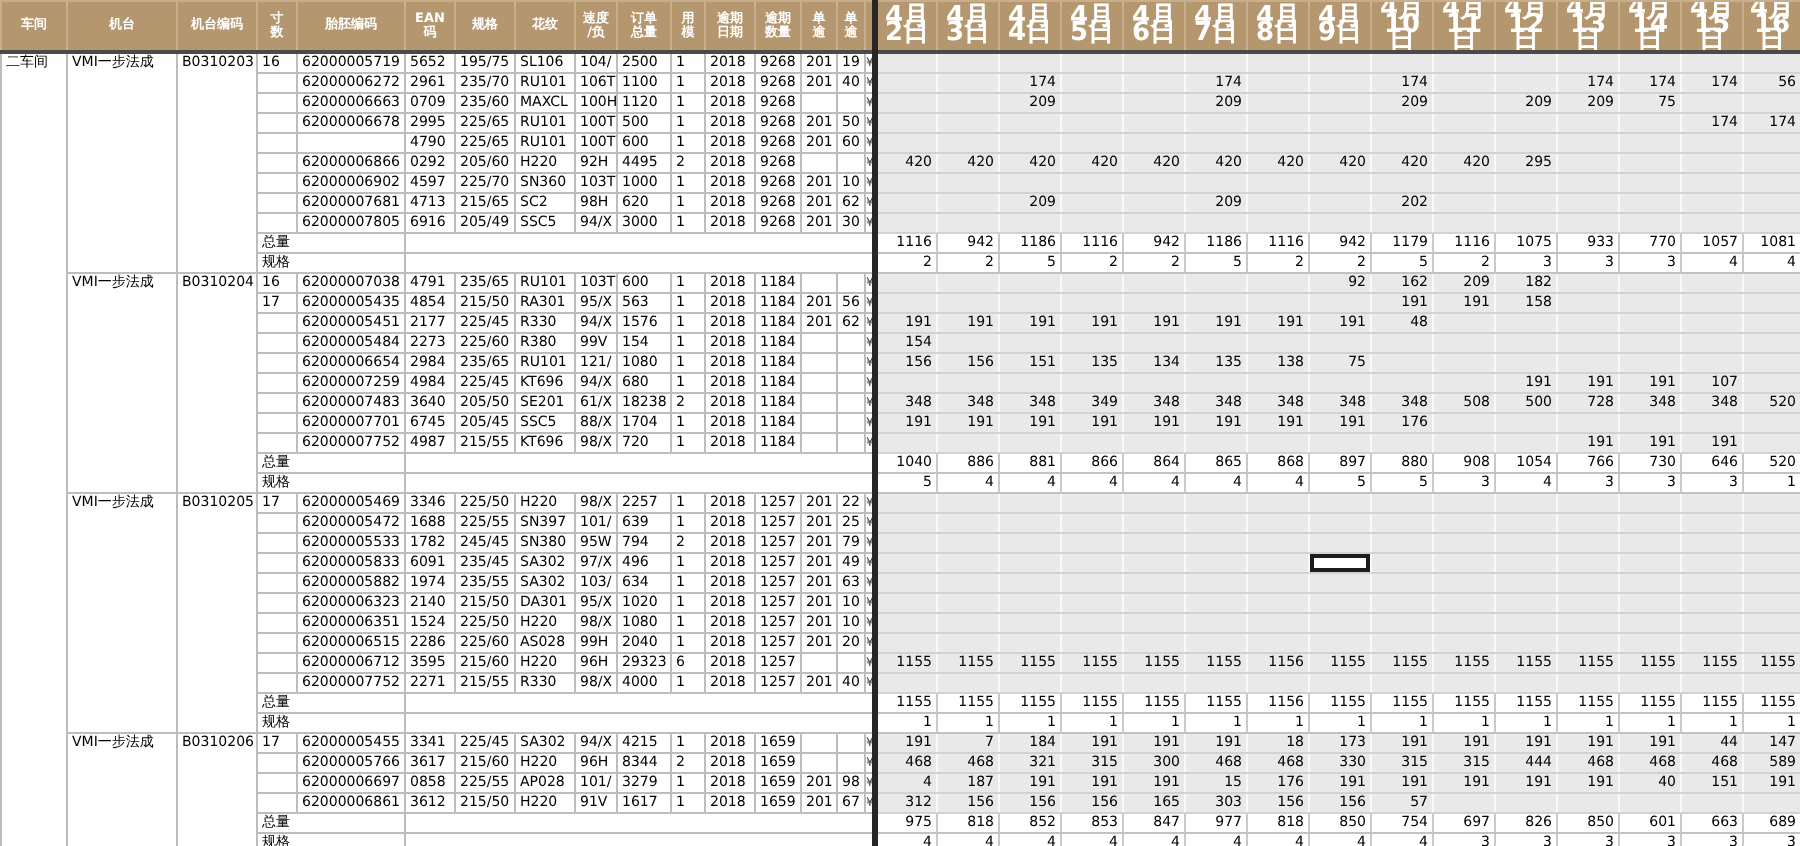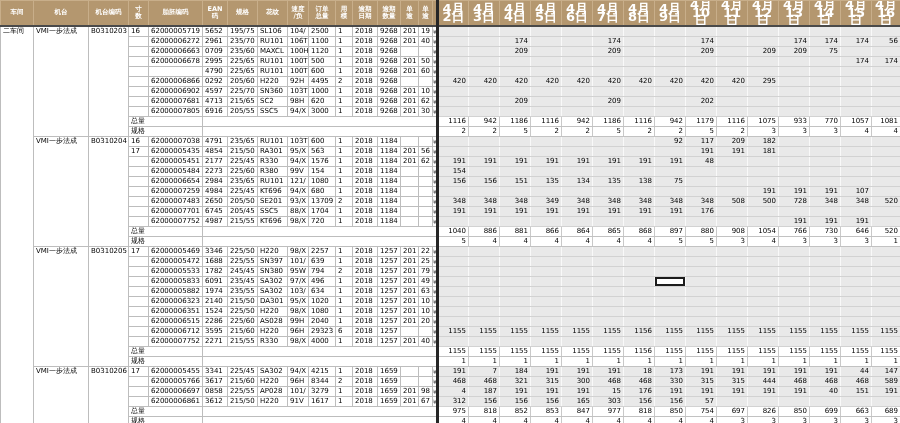--- a/index.html
+++ b/index.html
@@ -351,21 +351,21 @@
         <td class="dc"></td>
         <td class="dc"></td>
         <td class="dc"></td>
         <td class="dc"></td>
         <td class="dc"></td>
       </tr>
       <tr>
         <td class="lc"></td>
         <td class="lc">62000007805</td>
         <td class="lc">6916</td>
-        <td class="lc">205/55</td>
+        <td class="lc">205/49</td>
         <td class="lc">SSC5</td>
         <td class="lc">94/X</td>
         <td class="lc">3000</td>
         <td class="lc">1</td>
         <td class="lc">2018</td>
         <td class="lc">9268</td>
         <td class="lc">201</td>
         <td class="lc">30</td>
         <td class="sliver">¥</td>
         <td class="dc first-date"></td>
@@ -439,21 +439,21 @@
         <td class="lc"></td>
         <td class="sliver">¥</td>
         <td class="dc first-date"></td>
         <td class="dc"></td>
         <td class="dc"></td>
         <td class="dc"></td>
         <td class="dc"></td>
         <td class="dc"></td>
         <td class="dc"></td>
         <td class="dc">92</td>
-        <td class="dc">117</td>
+        <td class="dc">162</td>
         <td class="dc">209</td>
         <td class="dc">182</td>
         <td class="dc"></td>
         <td class="dc"></td>
         <td class="dc"></td>
         <td class="dc"></td>
       </tr>
       <tr>
         <td class="lc">17</td>
         <td class="lc">62000005435</td>
@@ -471,21 +471,21 @@
         <td class="dc first-date"></td>
         <td class="dc"></td>
         <td class="dc"></td>
         <td class="dc"></td>
         <td class="dc"></td>
         <td class="dc"></td>
         <td class="dc"></td>
         <td class="dc"></td>
         <td class="dc">191</td>
         <td class="dc">191</td>
-        <td class="dc">181</td>
+        <td class="dc">158</td>
         <td class="dc"></td>
         <td class="dc"></td>
         <td class="dc"></td>
         <td class="dc"></td>
       </tr>
       <tr>
         <td class="lc"></td>
         <td class="lc">62000005451</td>
         <td class="lc">2177</td>
         <td class="lc">225/45</td>
@@ -600,25 +600,25 @@
         <td class="dc"></td>
         <td class="dc">191</td>
         <td class="dc">191</td>
         <td class="dc">191</td>
         <td class="dc">107</td>
         <td class="dc"></td>
       </tr>
       <tr>
         <td class="lc"></td>
         <td class="lc">62000007483</td>
-        <td class="lc">2650</td>
+        <td class="lc">3640</td>
         <td class="lc">205/50</td>
         <td class="lc">SE201</td>
-        <td class="lc">93/X</td>
-        <td class="lc">13709</td>
+        <td class="lc">61/X</td>
+        <td class="lc">18238</td>
         <td class="lc">2</td>
         <td class="lc">2018</td>
         <td class="lc">1184</td>
         <td class="lc"></td>
         <td class="lc"></td>
         <td class="sliver">¥</td>
         <td class="dc first-date">348</td>
         <td class="dc">348</td>
         <td class="dc">348</td>
         <td class="dc">349</td>
@@ -1202,21 +1202,21 @@
         <td class="dc">852</td>
         <td class="dc">853</td>
         <td class="dc">847</td>
         <td class="dc">977</td>
         <td class="dc">818</td>
         <td class="dc">850</td>
         <td class="dc">754</td>
         <td class="dc">697</td>
         <td class="dc">826</td>
         <td class="dc">850</td>
-        <td class="dc">699</td>
+        <td class="dc">601</td>
         <td class="dc">663</td>
         <td class="dc">689</td>
       </tr>
       <tr class="sumrow">
         <td class="label-cell" colspan="2">规格</td>
         <td class="filler" colspan="11"></td>
         <td class="dc first-date">4</td>
         <td class="dc">4</td>
         <td class="dc">4</td>
         <td class="dc">4</td>

